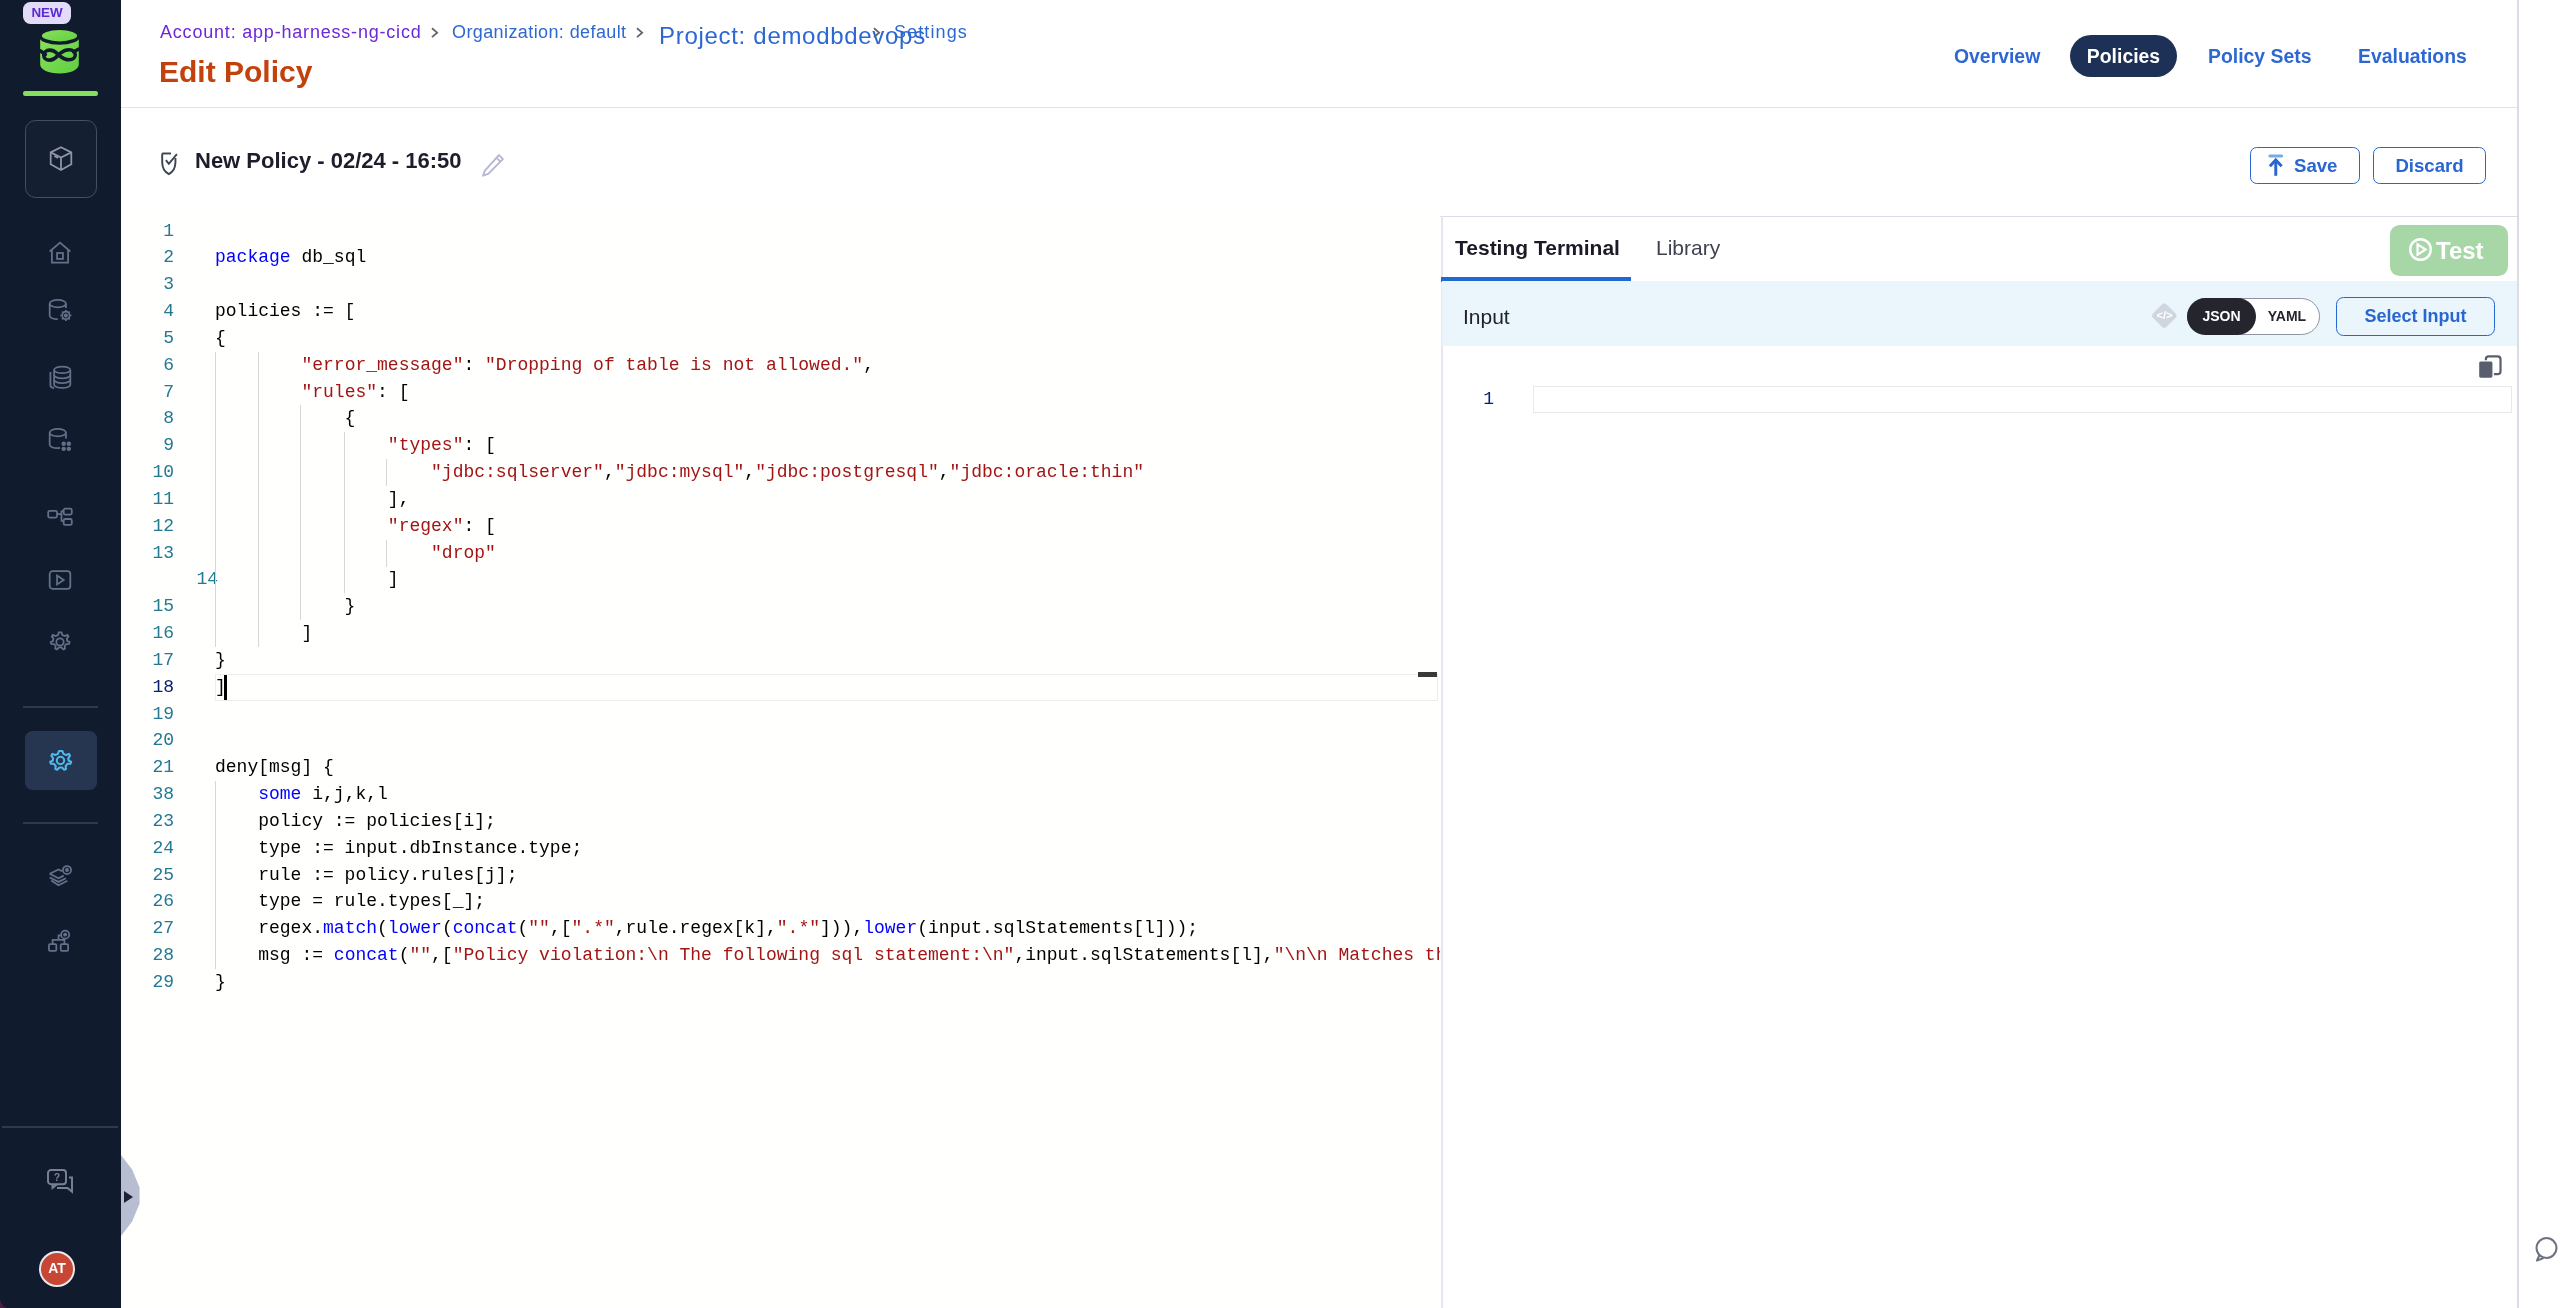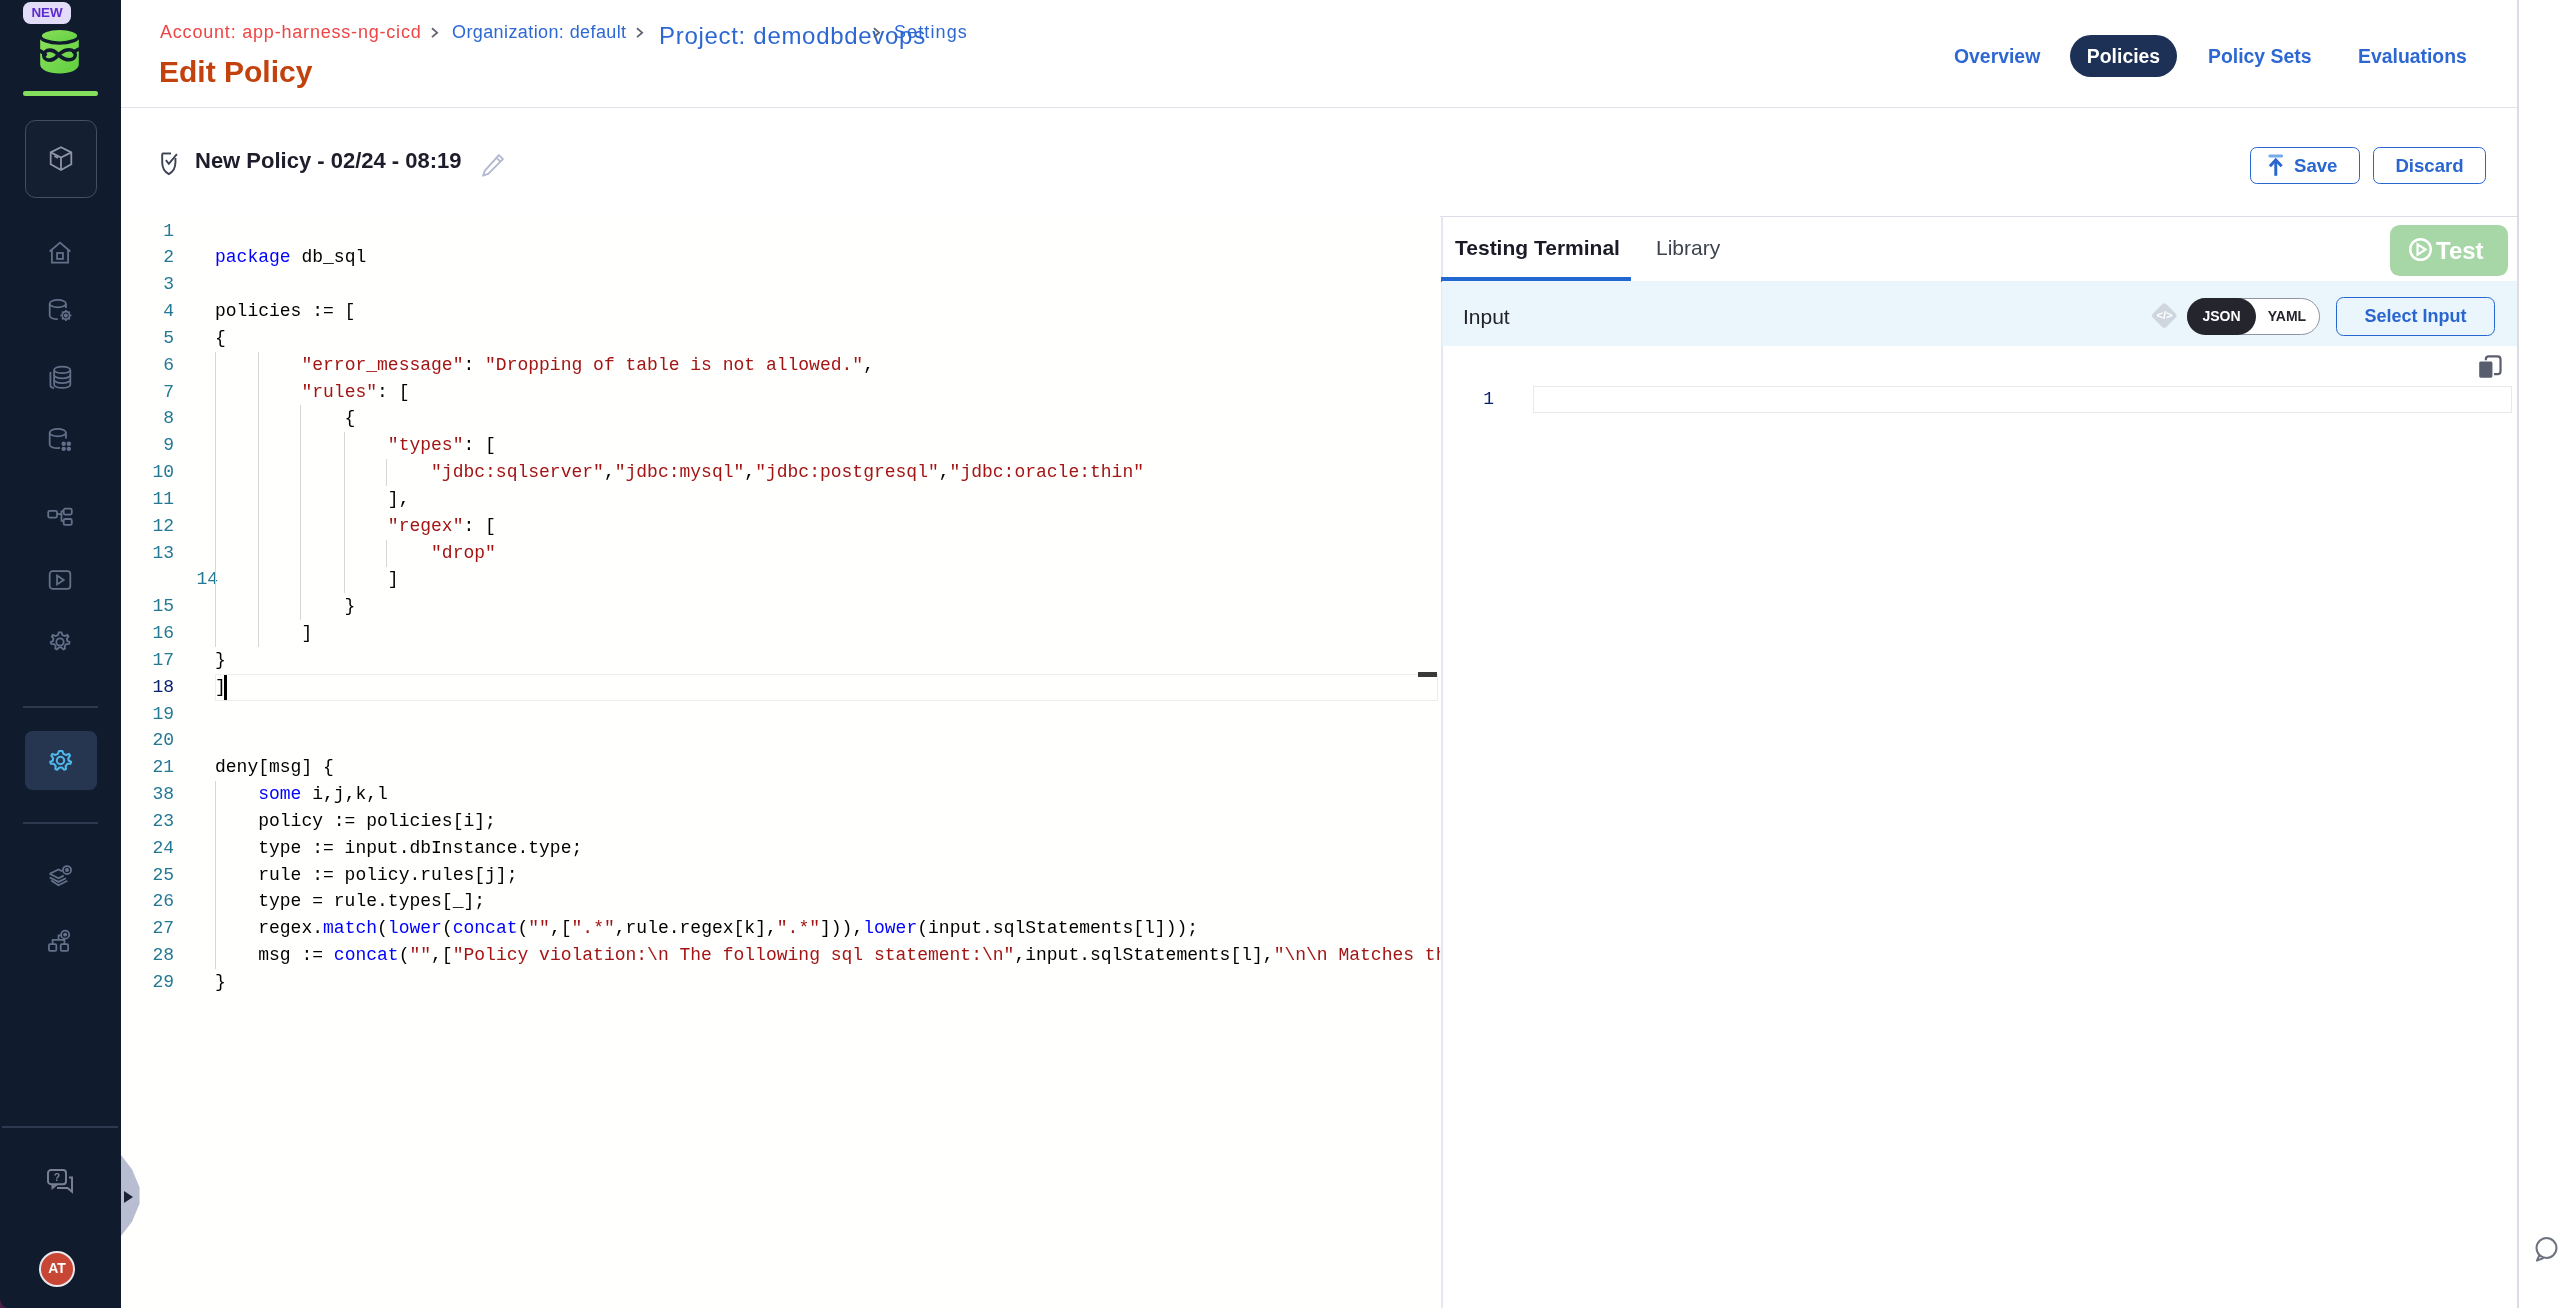--- a/index.html
+++ b/index.html
@@ -10,21 +10,21 @@
   .k{color:#0000ff;}
   .s{color:#a31515;}
   .guide{position:absolute;width:0.7px;background:#d7d7d7;}
   .navlink{position:absolute;color:#2d68d2;font-size:19.4px;font-weight:700;line-height:22.4px;}
 </style>
 </head>
 <body>
 <div id="root">
 
   <div class="abs" style="left:121px;top:0;width:2396px;height:107px;background:#fff;border-bottom:1.5px solid #e2e2ea;"></div>
-  <div class="abs" style="left:160px;top:22.4px;font-size:18px;color:#ef4444;letter-spacing:0.8px;">Account: app-harness-ng-cicd</div>
+  <div class="abs" style="left:160px;top:22.4px;font-size:18px;color:#6d28d9;letter-spacing:0.8px;">Account: app-harness-ng-cicd</div>
   <svg class="abs" style="left:429px;top:26px;" width="10.4" height="13.4" viewBox="0 0 14 18">
       <path d="M4 3 L11 9 L4 15" fill="none" stroke="#5f6470" stroke-width="2.4"></path>
     </svg>
   <div class="abs" style="left:452px;top:22.4px;font-size:18px;color:#2d68d2;letter-spacing:0.4px;">Organization: default</div>
   <svg class="abs" style="left:634px;top:26px;" width="10.4" height="13.4" viewBox="0 0 14 18">
       <path d="M4 3 L11 9 L4 15" fill="none" stroke="#5f6470" stroke-width="2.4"></path>
     </svg>
   <div class="abs" style="left:659px;top:22.4px;font-size:24px;color:#2d68d2;letter-spacing:0.7px;">Project: demodbdevops</div>
   <svg class="abs" style="left:871px;top:26px;" width="10.4" height="13.4" viewBox="0 0 14 18">
       <path d="M4 3 L11 9 L4 15" fill="none" stroke="#5f6470" stroke-width="2.4"></path>
@@ -37,21 +37,21 @@
   <div class="navlink" style="left:2208px;top:45px;">Policy Sets</div>
   <div class="navlink" style="left:2358px;top:45px;">Evaluations</div>
 
   <div class="abs" style="left:121px;top:109px;width:2396px;height:107px;background:#fff;border-bottom:1.5px solid #dcdce6;"></div>
 
   <svg class="abs" style="left:160px;top:151px;" width="25" height="27" viewBox="0 0 34 36">
     <path d="M3 3 L3 15 C3 24 8 29 12 31 C16 29 21 24 21 15 L21 9" fill="none" stroke="#3c4353" stroke-width="2.6"></path>
     <path d="M3 3 L15 3" fill="none" stroke="#3c4353" stroke-width="2.6"></path>
     <path d="M8 12 L12 17 L23 4" fill="none" stroke="#3c4353" stroke-width="2.6"></path>
   </svg>
-  <div class="abs" style="left:195px;top:148px;font-size:22px;font-weight:700;color:#1d1d2b;">New Policy - 02/24 - 08:19</div>
+  <div class="abs" style="left:195px;top:148px;font-size:22px;font-weight:700;color:#1d1d2b;">New Policy - 02/24 - 16:50</div>
 
   <svg class="abs" style="left:479px;top:151px;" width="28" height="28" viewBox="0 0 38 38">
     <path d="M27 5.5 L32.5 11 L12.5 31 L5.5 33.5 L8 26.5 Z" fill="none" stroke="#b4b8d2" stroke-width="2.6" stroke-linejoin="round"></path>
     <path d="M23.5 9 L29 14.5" fill="none" stroke="#b4b8d2" stroke-width="2.6"></path>
   </svg>
 
   <div class="abs" style="left:2250px;top:147px;width:110px;height:37px;border:1.5px solid #2a66cf;border-radius:6.7px;box-sizing:border-box;"></div>
   <svg class="abs" style="left:2266px;top:153px;" width="21" height="25" viewBox="0 0 28 34">
     <rect x="3" y="2" width="20" height="4" rx="2" fill="#74aaea"></rect>
     <path d="M13 31 L13 11" stroke="#2a66cf" stroke-width="4" fill="none"></path>

